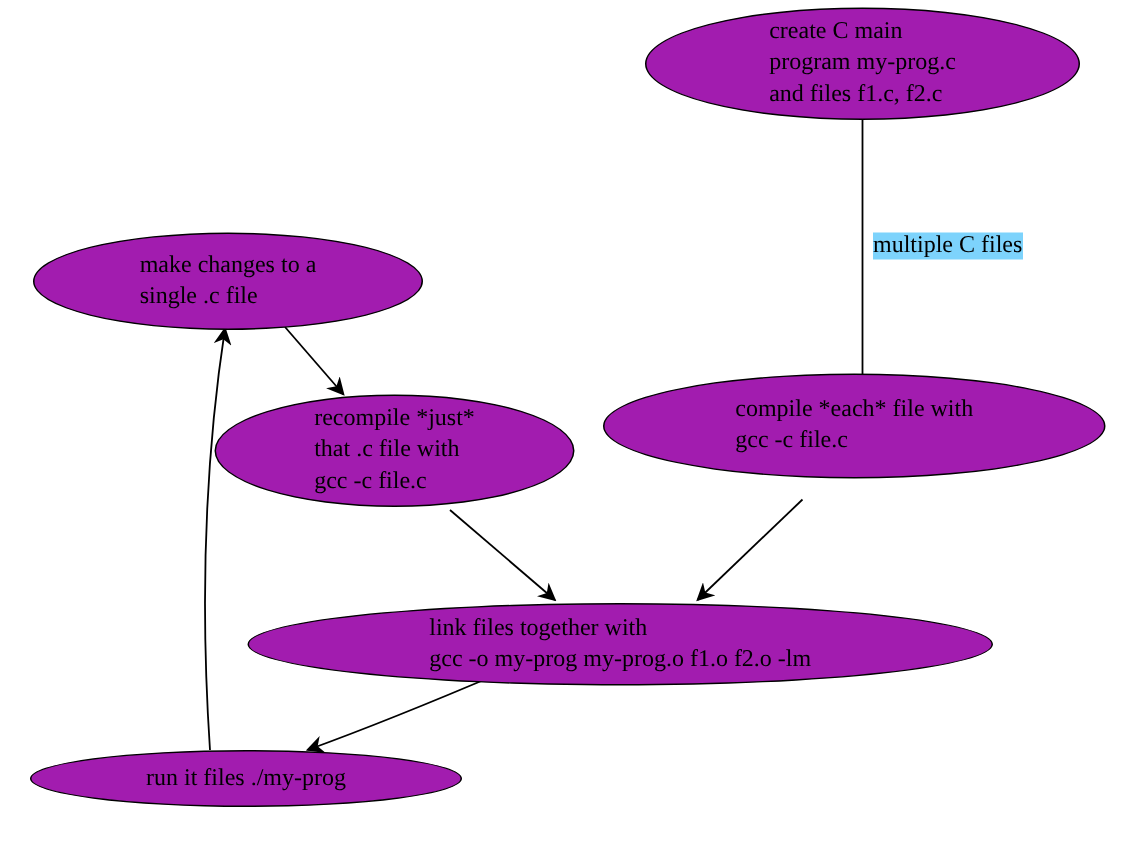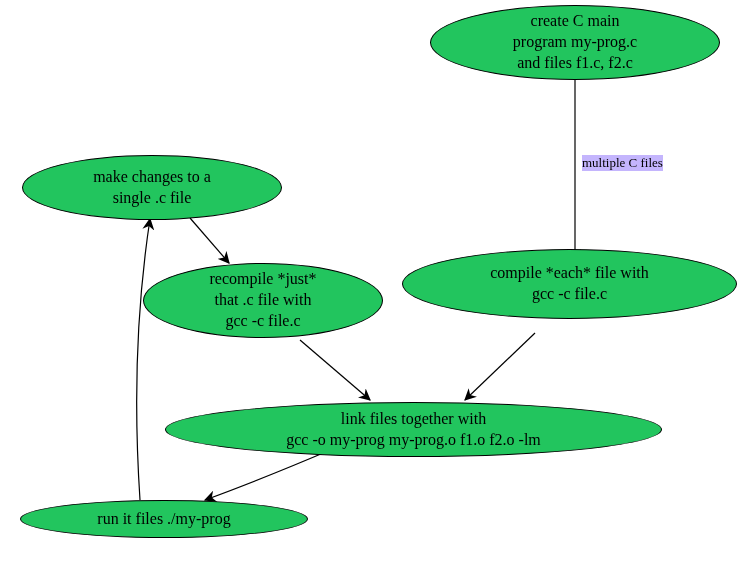--- a/index.html
+++ b/index.html
@@ -11,29 +11,29 @@
       font-family: "Times New Roman", Times, serif;
       font-size: 16px;
     }
     .node {
       position: absolute;
       border: 1px solid black;
       border-radius: 50%;
       display: flex;
       align-items: center;
       justify-content: center;
-      text-align: center;
-      background: #22c55e;
+      text-align: left;
+      background: #a21caf;
       line-height: 1.3;
       padding: 4px 8px;
     }
     .edge-label {
       position: absolute;
-      background: #c4b5fd;
-      font-size: 13px;
+      background: #7dd3fc;
+      font-size: 16px;
     }
     svg.edges {
       position: absolute;
       top: 0;
       left: 0;
       width: 754px;
       height: 574px;
       pointer-events: none;
     }
   </style>

